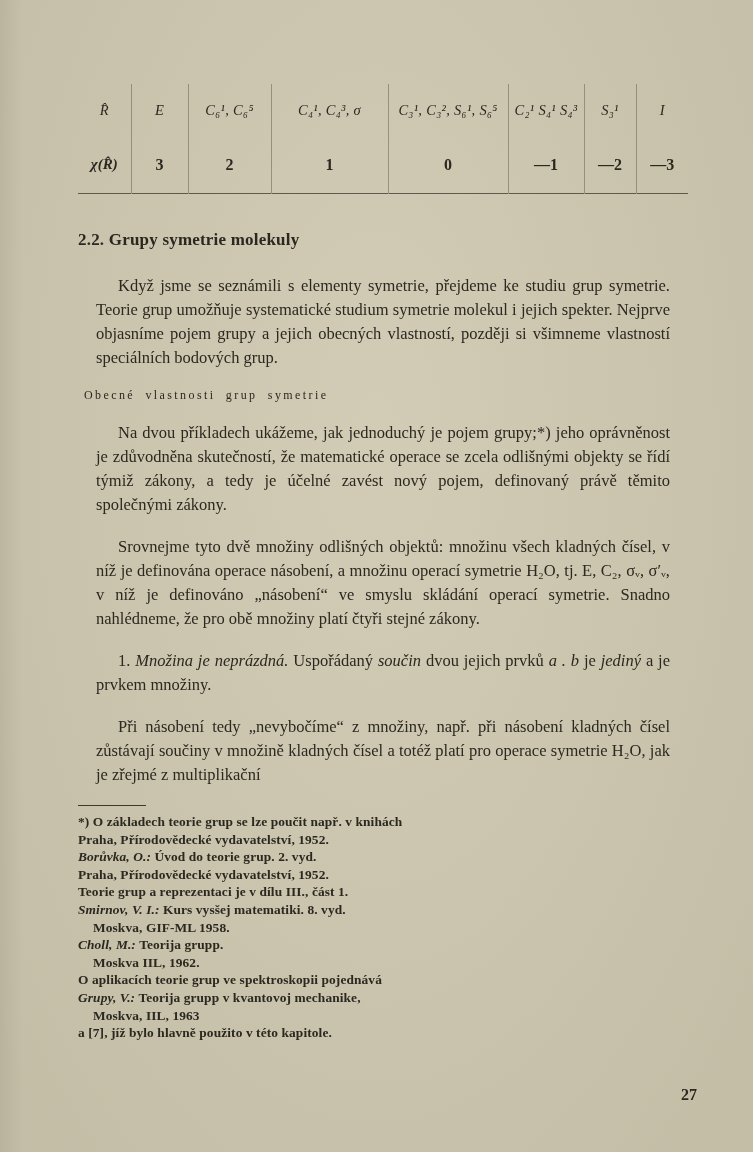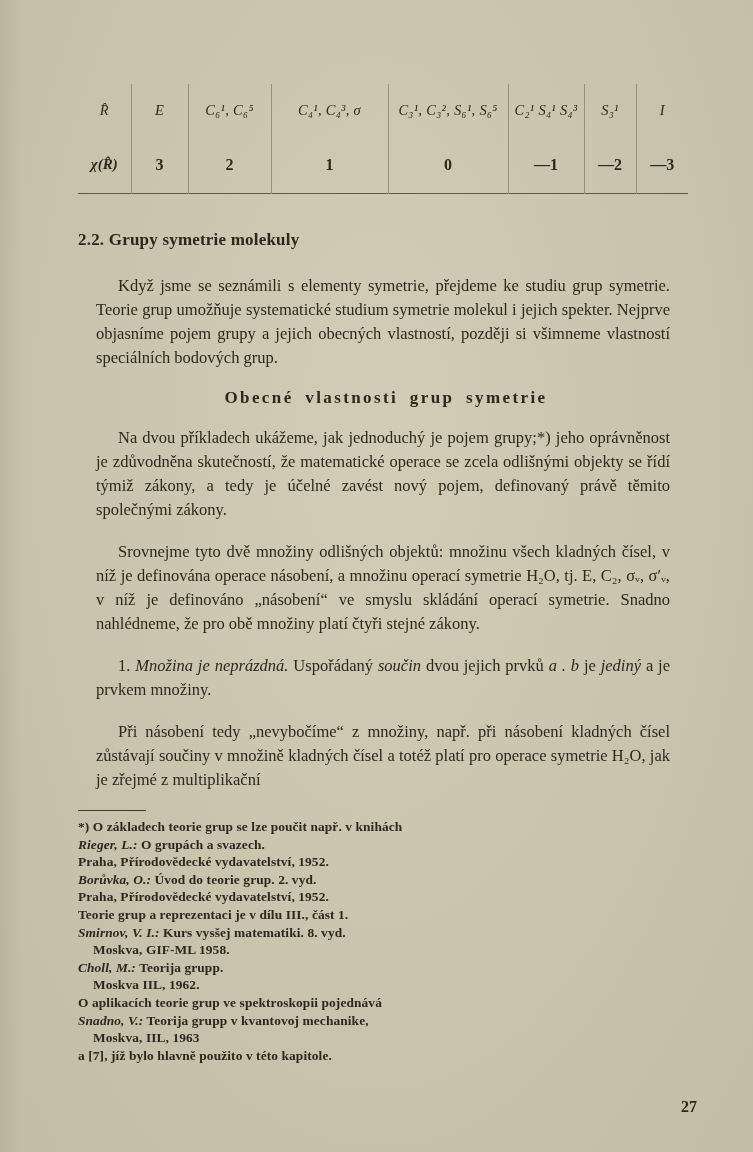--- a/index.html
+++ b/index.html
@@ -51,25 +51,24 @@
   
   h2.sec{
     margin:36px 0 24px 0;
     font-size:17px;
     font-weight:bold;
     letter-spacing:0.2px;
   }
   h3.subsec{
     margin:16px 0 9px 0;
     padding-left:6px;
-    font-size:17px;
-    font-weight:bold;
+    font-size:12px;
+    font-weight:normal;
     letter-spacing:2.4px;
     word-spacing:5px;
-    text-align:center;
   }
   p.body{
     margin:18px;
     font-size:16.5px;
     line-height:24px;
     text-align:justify;
     text-indent:22px;
   }
   .it{font-style:italic;}
 
@@ -84,21 +83,21 @@
     line-height:17.6px;
     font-weight:bold;
     letter-spacing:0.1px;
   }
   .fn-line{white-space:nowrap;overflow:hidden;}
   .fn-indent{padding-left:15px;}
 
   .pageno{
     position:absolute;
     right:56px;
-    bottom:36px;
+    bottom:48px;
     font-size:16px;
     font-weight:bold;
     text-align:right;
   }
 </style>
 </head>
 <body>
 
 <div class="page">
   <div class="content">
@@ -149,31 +148,30 @@
     <p class="body">Srovnejme tyto dvě množiny odlišných objektů: množinu všech kladných čísel, v níž je definována operace násobení, a množinu operací symetrie H₂O, tj. E, C₂, σᵥ, σ′ᵥ, v níž je definováno „násobení“ ve smyslu skládání operací symetrie. Snadno nahlédneme, že pro obě množiny platí čtyři stejné zákony.</p>
 
     <p class="body"><span>1. </span><span class="it">Množina je neprázdná.</span><span> Uspořádaný </span><span class="it">součin</span><span> dvou jejich prvků </span><span class="it">a . b</span><span> je </span><span class="it">jediný</span><span> a je prvkem množiny.</span></p>
 
     <p class="body">Při násobení tedy „nevybočíme“ z množiny, např. při násobení kladných čísel zůstávají součiny v množině kladných čísel a totéž platí pro operace symetrie H₂O, jak je zřejmé z multiplikační</p>
 
     <div class="fn-rule"></div>
 
     <div class="footnote">
       <div class="fn-line"><span class="it"></span><span>*) O základech teorie grup se lze poučit např. v knihách</span></div>
-      <div class="fn-line"><span class="it">Rieger, L.:</span><span> O grupách a svazech.</span></div>
       <div class="fn-line"><span class="it"></span><span>Praha, Přírodovědecké vydavatelství, 1952.</span></div>
       <div class="fn-line"><span class="it">Borůvka, O.:</span><span> Úvod do teorie grup. 2. vyd.</span></div>
       <div class="fn-line"><span class="it"></span><span>Praha, Přírodovědecké vydavatelství, 1952.</span></div>
       <div class="fn-line"><span class="it"></span><span>Teorie grup a reprezentaci je v dílu III., část 1.</span></div>
       <div class="fn-line"><span class="it">Smirnov, V. I.:</span><span> Kurs vysšej matematiki. 8. vyd.</span></div>
       <div class="fn-line fn-indent"><span class="it"></span><span>Moskva, GIF-ML 1958.</span></div>
       <div class="fn-line"><span class="it">Choll, M.:</span><span> Teorija grupp.</span></div>
       <div class="fn-line fn-indent"><span class="it"></span><span>Moskva IIL, 1962.</span></div>
       <div class="fn-line"><span class="it"></span><span>O aplikacích teorie grup ve spektroskopii pojednává</span></div>
-      <div class="fn-line"><span class="it">Snadno, V.:</span><span> Teorija grupp v kvantovoj mechanike,</span></div>
+      <div class="fn-line"><span class="it">Grupy, V.:</span><span> Teorija grupp v kvantovoj mechanike,</span></div>
       <div class="fn-line fn-indent"><span class="it"></span><span>Moskva, IIL, 1963</span></div>
       <div class="fn-line"><span class="it"></span><span>a [7], jíž bylo hlavně použito v této kapitole.</span></div>
     </div>
 
   </div>
 
   <div class="pageno">27</div>
 </div>
 
 </body></html>

